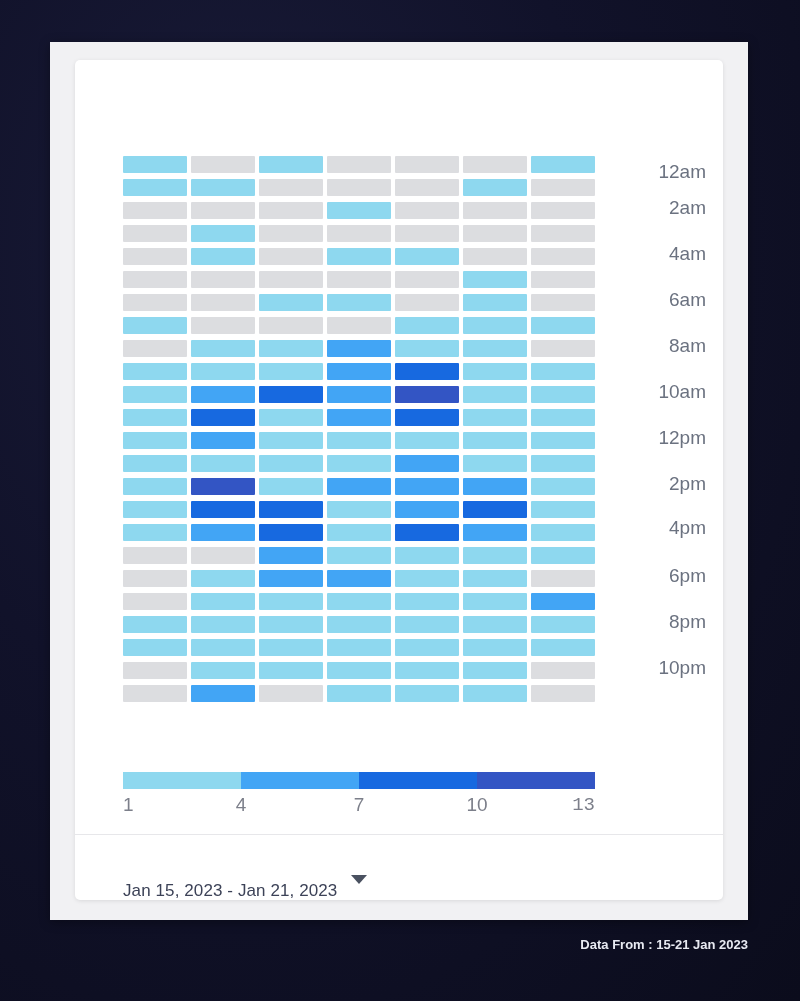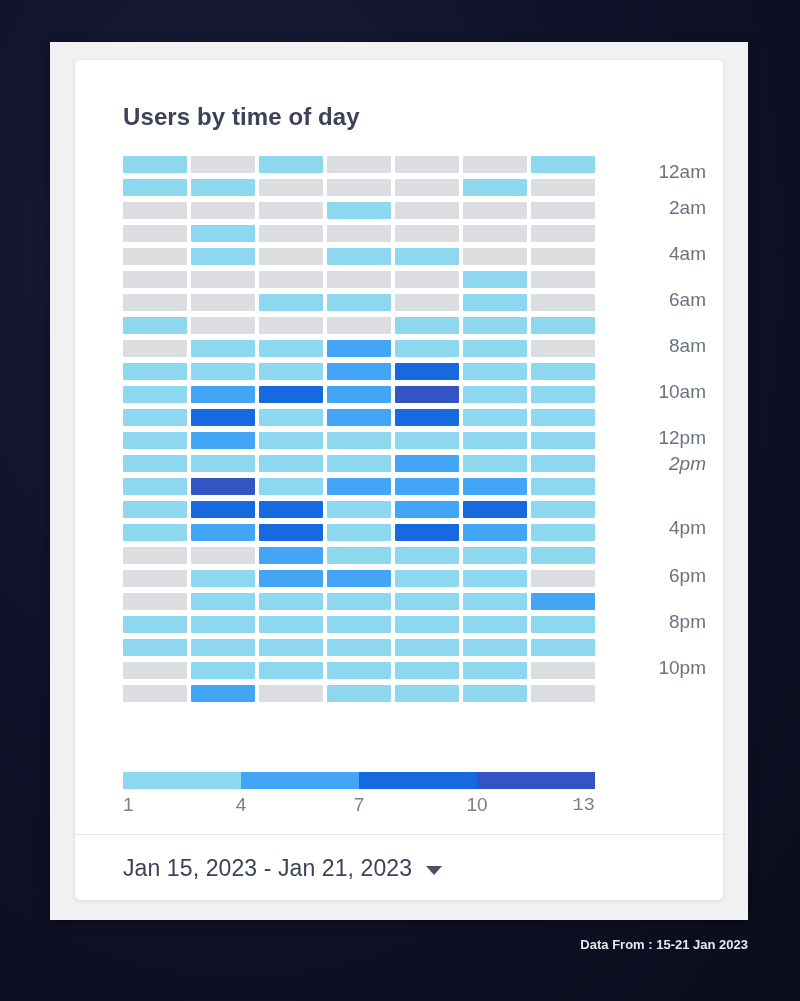--- a/index.html
+++ b/index.html
@@ -124,23 +124,24 @@
   }
   #date-range-selector {
     position: absolute;
     left: 48px; top: 795px;
     display: flex;
     align-items: center;
     gap: 14px;
     cursor: pointer;
   }
   #date-range-label {
-    font-size: 23px;
+    font-size: 17px;
     color: #3c4257;
     letter-spacing: .1px;
+    margin-top: 26px;
   }
   .caret {
     width: 0; height: 0;
     border-left: 8px solid transparent;
     border-right: 8px solid transparent;
     border-top: 9px solid #4a5160;
     margin-top: 3px;
   }
 
   
@@ -174,21 +175,20 @@
 </style>
 </head>
 <body>
 
 <div id="background-canvas"></div>
 
 <div id="outer-frame"></div>
 
 <div id="card">
 
-  <div id="chart-title">Users by time of day</div>
 
   <div id="heatmap-area">
     <div id="heatmap-grid">
         <div class="hm-cell" style="background: rgb(142, 216, 239);"></div>
         <div class="hm-cell" style="background: rgb(220, 221, 224);"></div>
         <div class="hm-cell" style="background: rgb(142, 216, 239);"></div>
         <div class="hm-cell" style="background: rgb(220, 221, 224);"></div>
         <div class="hm-cell" style="background: rgb(220, 221, 224);"></div>
         <div class="hm-cell" style="background: rgb(220, 221, 224);"></div>
         <div class="hm-cell" style="background: rgb(142, 216, 239);"></div>
@@ -355,21 +355,21 @@
         <div class="hm-cell" style="background: rgb(220, 221, 224);"></div>
       </div>
     <div id="y-axis">
         <div class="y-label" style="top: 12px;">12am</div>
         <div class="y-label" style="top: 48px;">2am</div>
         <div class="y-label" style="top: 94px;">4am</div>
         <div class="y-label" style="top: 140px;">6am</div>
         <div class="y-label" style="top: 186px;">8am</div>
         <div class="y-label" style="top: 232px;">10am</div>
         <div class="y-label" style="top: 278px;">12pm</div>
-        <div class="y-label" style="top: 304px; font-style: italic;">2pm</div>
+        <div class="y-label" style="top: 324px;">2pm</div>
         <div class="y-label" style="top: 368px;">4pm</div>
         <div class="y-label" style="top: 416px;">6pm</div>
         <div class="y-label" style="top: 462px;">8pm</div>
         <div class="y-label" style="top: 508px;">10pm</div>
       </div>
   </div>
 
 
   <div id="legend">
     <div id="legend-bars">

